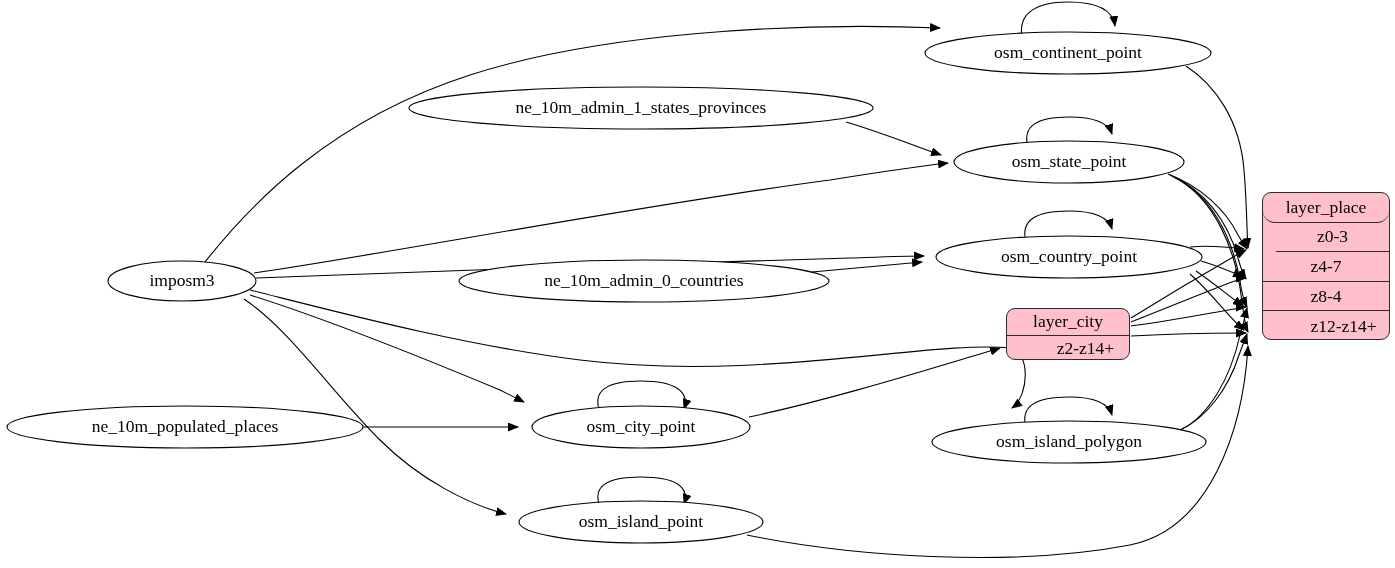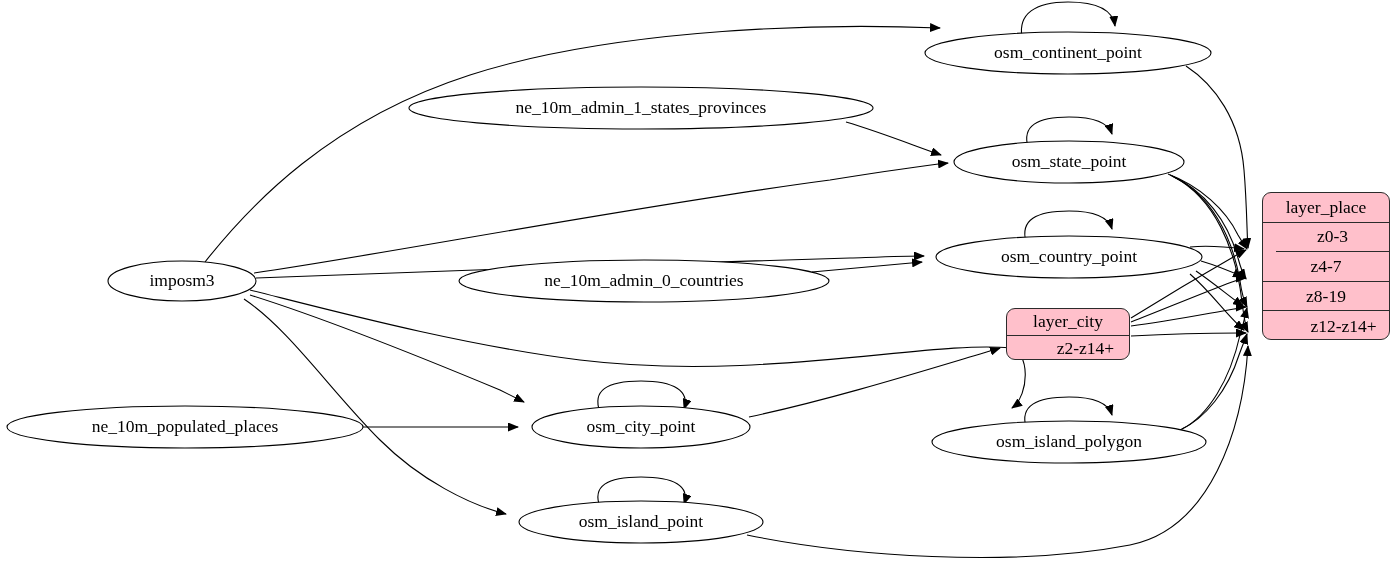--- a/index.html
+++ b/index.html
@@ -127,24 +127,24 @@
         </g>
         <g>
           <ellipse class="node-ellipse" cx="1069" cy="442" rx="137" ry="21"></ellipse>
           <text class="node-label" x="1069" y="443">osm_island_polygon</text>
         </g>
       </g>
   </svg>
 
   <div id="records-layer">
       <div class="rec-box" style="left: 1262px; top: 192px; width: 128px; height: 148px; background: rgb(255, 192, 203);">
-        <div class="rec-row" style="height: 29.6px; flex: 0 0 29.6px;">layer_place</div>
+        <div class="rec-row" style="height: 29.6px; flex: 0 0 29.6px; border-radius: 12px;">layer_place</div>
         <div class="rec-row" style="height: 29.6px; flex: 0 0 29.6px; margin-left: 13px;">z0-3</div>
         <div class="rec-row" style="height: 29.6px; flex: 0 0 29.6px;">z4-7</div>
-        <div class="rec-row" style="height: 29.6px; flex: 0 0 29.6px;">z8-19</div>
+        <div class="rec-row" style="height: 29.6px; flex: 0 0 29.6px;">z8-4</div>
         <div class="rec-row" style="height: 29.6px; flex: 0 0 29.6px;">z12-z14+</div>
       </div>
       <div class="rec-box" style="left: 1006px; top: 308px; width: 124px; height: 52px; background: rgb(255, 192, 203);">
         <div class="rec-row" style="height: 26.5px; flex: 0 0 26.5px;">layer_city</div>
         <div class="rec-row" style="height: 26.5px; flex: 0 0 26.5px;">z2-z14+</div>
       </div>
     </div>
 
 </div>
 

